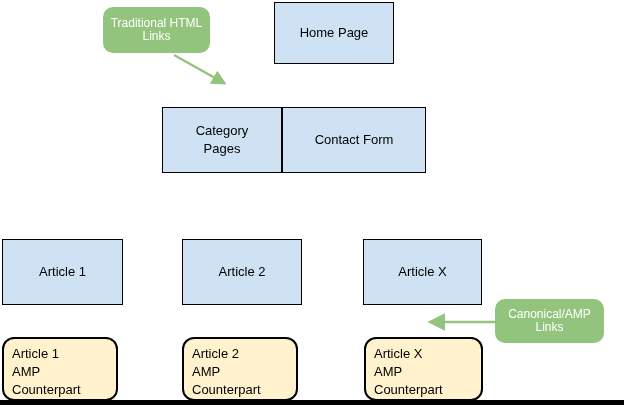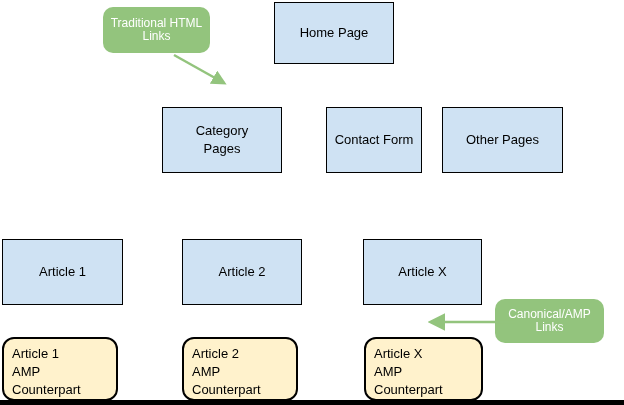--- a/index.html
+++ b/index.html
@@ -70,21 +70,21 @@
     position: absolute;
     left: 0; bottom: 0;
     width: 624px; height: 5px;
     background: var(--bottom-bar, #000000);
     z-index: 1;
   }
 
   
   #n-home      { left: 274px; top: 2px;   width: 120px; height: 62px; }
   #n-category  { left: 122px; top: 107px; width: 120px; height: 66px; margin-left: 40px; }
-  #n-contact   { left: 282px; top: 107px; width: 96px; height: 66px; margin-left: 44px; }
+  #n-contact   { left: 282px; top: 107px; width: 144px; height: 66px; }
   #n-other     { left: 442px; top: 107px; width: 121px; height: 66px; }
   #n-article1  { left: 2px;   top: 239px; width: 121px; height: 66px; }
   #n-article2  { left: 182px; top: 239px; width: 120px; height: 66px; }
   #n-articlex  { left: 363px; top: 239px; width: 119px; height: 66px; }
   #n-amp1      { left: 2px;   top: 337px; width: 116px; height: 64px; }
   #n-amp2      { left: 182px; top: 337px; width: 116px; height: 64px; }
   #n-ampx      { left: 364px; top: 337px; width: 119px; height: 64px; }
   #a-traditional { left: 103px; top: 7px;   width: 107px; height: 46px; }
   #a-canonical   { left: 495px; top: 299px; width: 109px; height: 44px; }
   #arrow-traditional { left: 168px; top: 48px; width: 70px;  height: 45px; }
@@ -92,21 +92,20 @@
 </style>
 </head>
 <body>
 
 <div id="canvas">
 
   <div class="node" id="n-home">Home Page</div>
   <div class="node" id="n-category">Category
 Pages</div>
   <div class="node" id="n-contact">Contact Form</div>
-  <div class="node" id="n-other">Other Pages</div>
   <div class="node" id="n-article1">Article 1</div>
   <div class="node" id="n-article2">Article 2</div>
   <div class="node" id="n-articlex">Article X</div>
 
   <div class="amp-node" id="n-amp1">Article 1
 AMP
 Counterpart</div>
   <div class="amp-node" id="n-amp2">Article 2
 AMP
 Counterpart</div>

